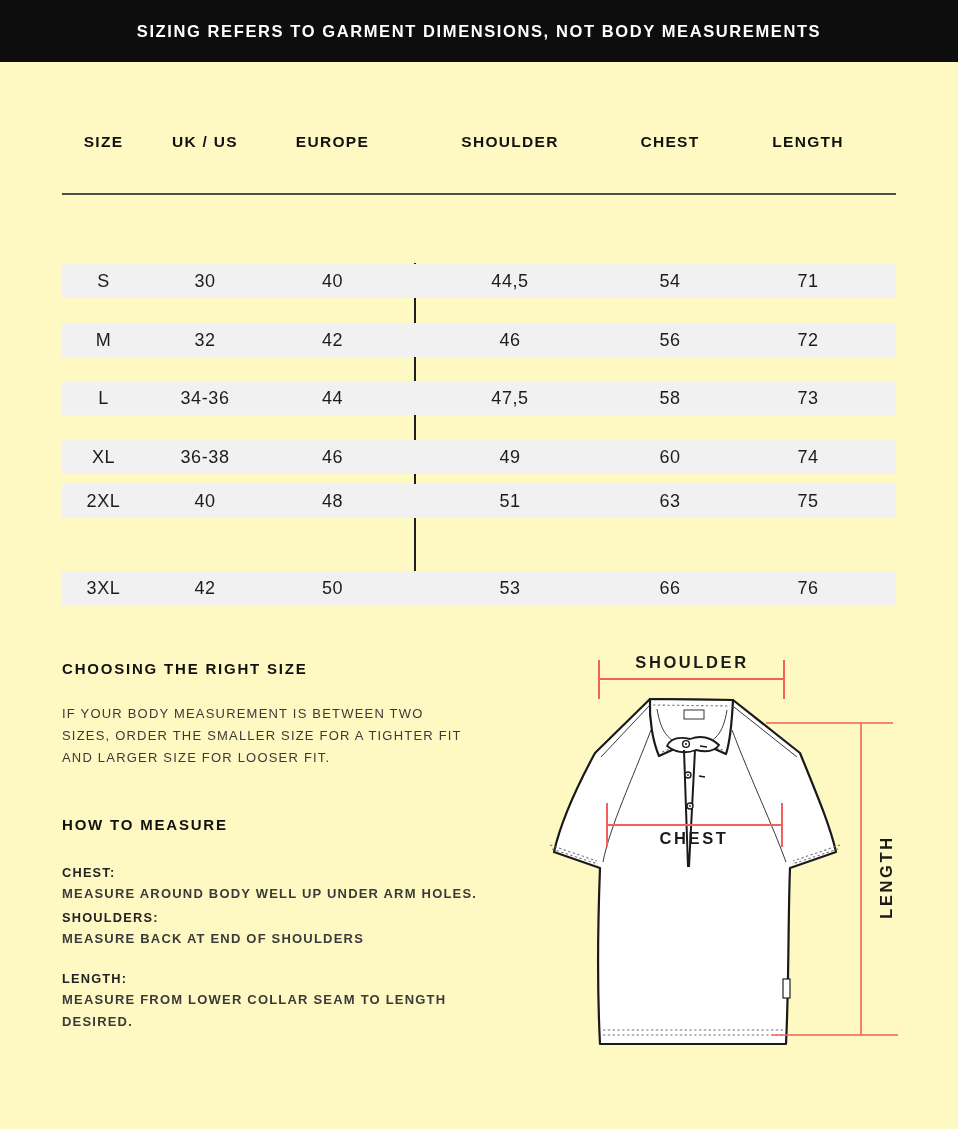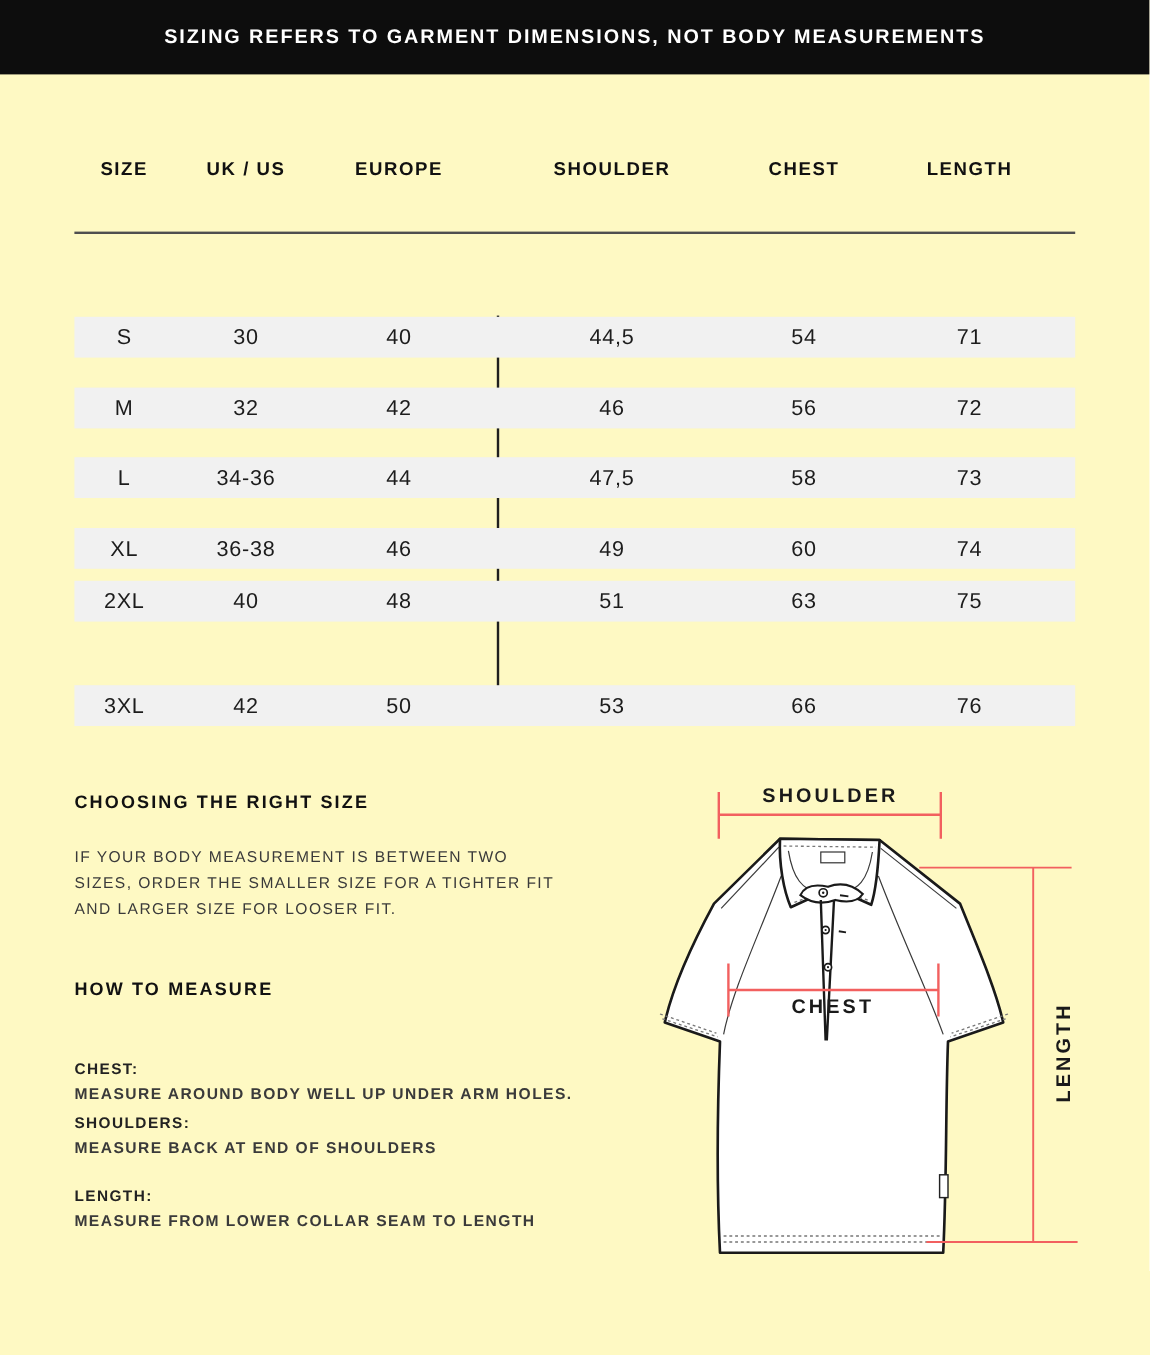--- a/index.html
+++ b/index.html
@@ -42,21 +42,21 @@
   .section-heading { font-size:15px; font-weight:bold; letter-spacing:1.8px; color:#111;text-align:center; }
   .choosing-heading { position:absolute; left:62px; top:660px; }
   .choosing-body { position:absolute; left:62px; top:703px; width:440px; }
   .body-line { font-size:13px; letter-spacing:1.2px; color:#3a3a3a; line-height:22px; white-space:nowrap; }
   .howto-heading { position:absolute; left:62px; top:816px; }
 
   .measure-item { position:absolute; left:62px; width:470px; }
   .measure-item-chest { top:863px; }
   .measure-item-shoulders { top:908px; }
   .measure-item-length { top:969px; }
-  .measure-label { font-size:12.8px; font-weight:bold; letter-spacing:1.2px; color:#222; line-height:20px;margin-top:18px; }
+  .measure-label { font-size:12.8px; font-weight:bold; letter-spacing:1.2px; color:#222; line-height:20px; }
   .measure-line { font-size:13px; letter-spacing:1.2px; color:#3a3a3a; line-height:22px; white-space:nowrap;font-weight:bold; }
 
   
   .diagram { position:absolute; left:540px; top:645px; width:418px; height:484px; }
   .diagram svg { width:100%; height:100%; display:block; }
   .shirt-outline { fill:#ffffff; stroke:#1a1a1a; stroke-width:2.2; stroke-linejoin:round; }
   .thin-seam { fill:none; stroke:#3a3a3a; stroke-width:1; }
   .stitch { fill:none; stroke:#777; stroke-width:1.1; stroke-dasharray:2.4 2.4; }
   .red-line { fill:none; stroke:#f2605f; }
   .diag-label { font-family:"Liberation Sans", sans-serif; font-size:16.5px; font-weight:bold;
@@ -144,20 +144,21 @@
     <div class="measure-label">CHEST:</div>
     <div class="measure-line">MEASURE AROUND BODY WELL UP UNDER ARM HOLES.</div>
   </div>
   <div class="measure-item measure-item-shoulders">
     <div class="measure-label">SHOULDERS:</div>
     <div class="measure-line">MEASURE BACK AT END OF SHOULDERS</div>
   </div>
   <div class="measure-item measure-item-length">
     <div class="measure-label">LENGTH:</div>
     <div class="measure-line">MEASURE FROM LOWER COLLAR SEAM TO LENGTH</div>
+    <div class="measure-line">DESIRED.</div>
   </div>
 
   <div class="diagram">
     <svg viewBox="540 645 418 484" xmlns="http://www.w3.org/2000/svg">
 
       <path class="shirt-outline" d="M650,699 L733,700 L800,753
            C815,790 830,825 836,852
            L790,868
            C788,920 789,985 786,1044
            L600,1044

